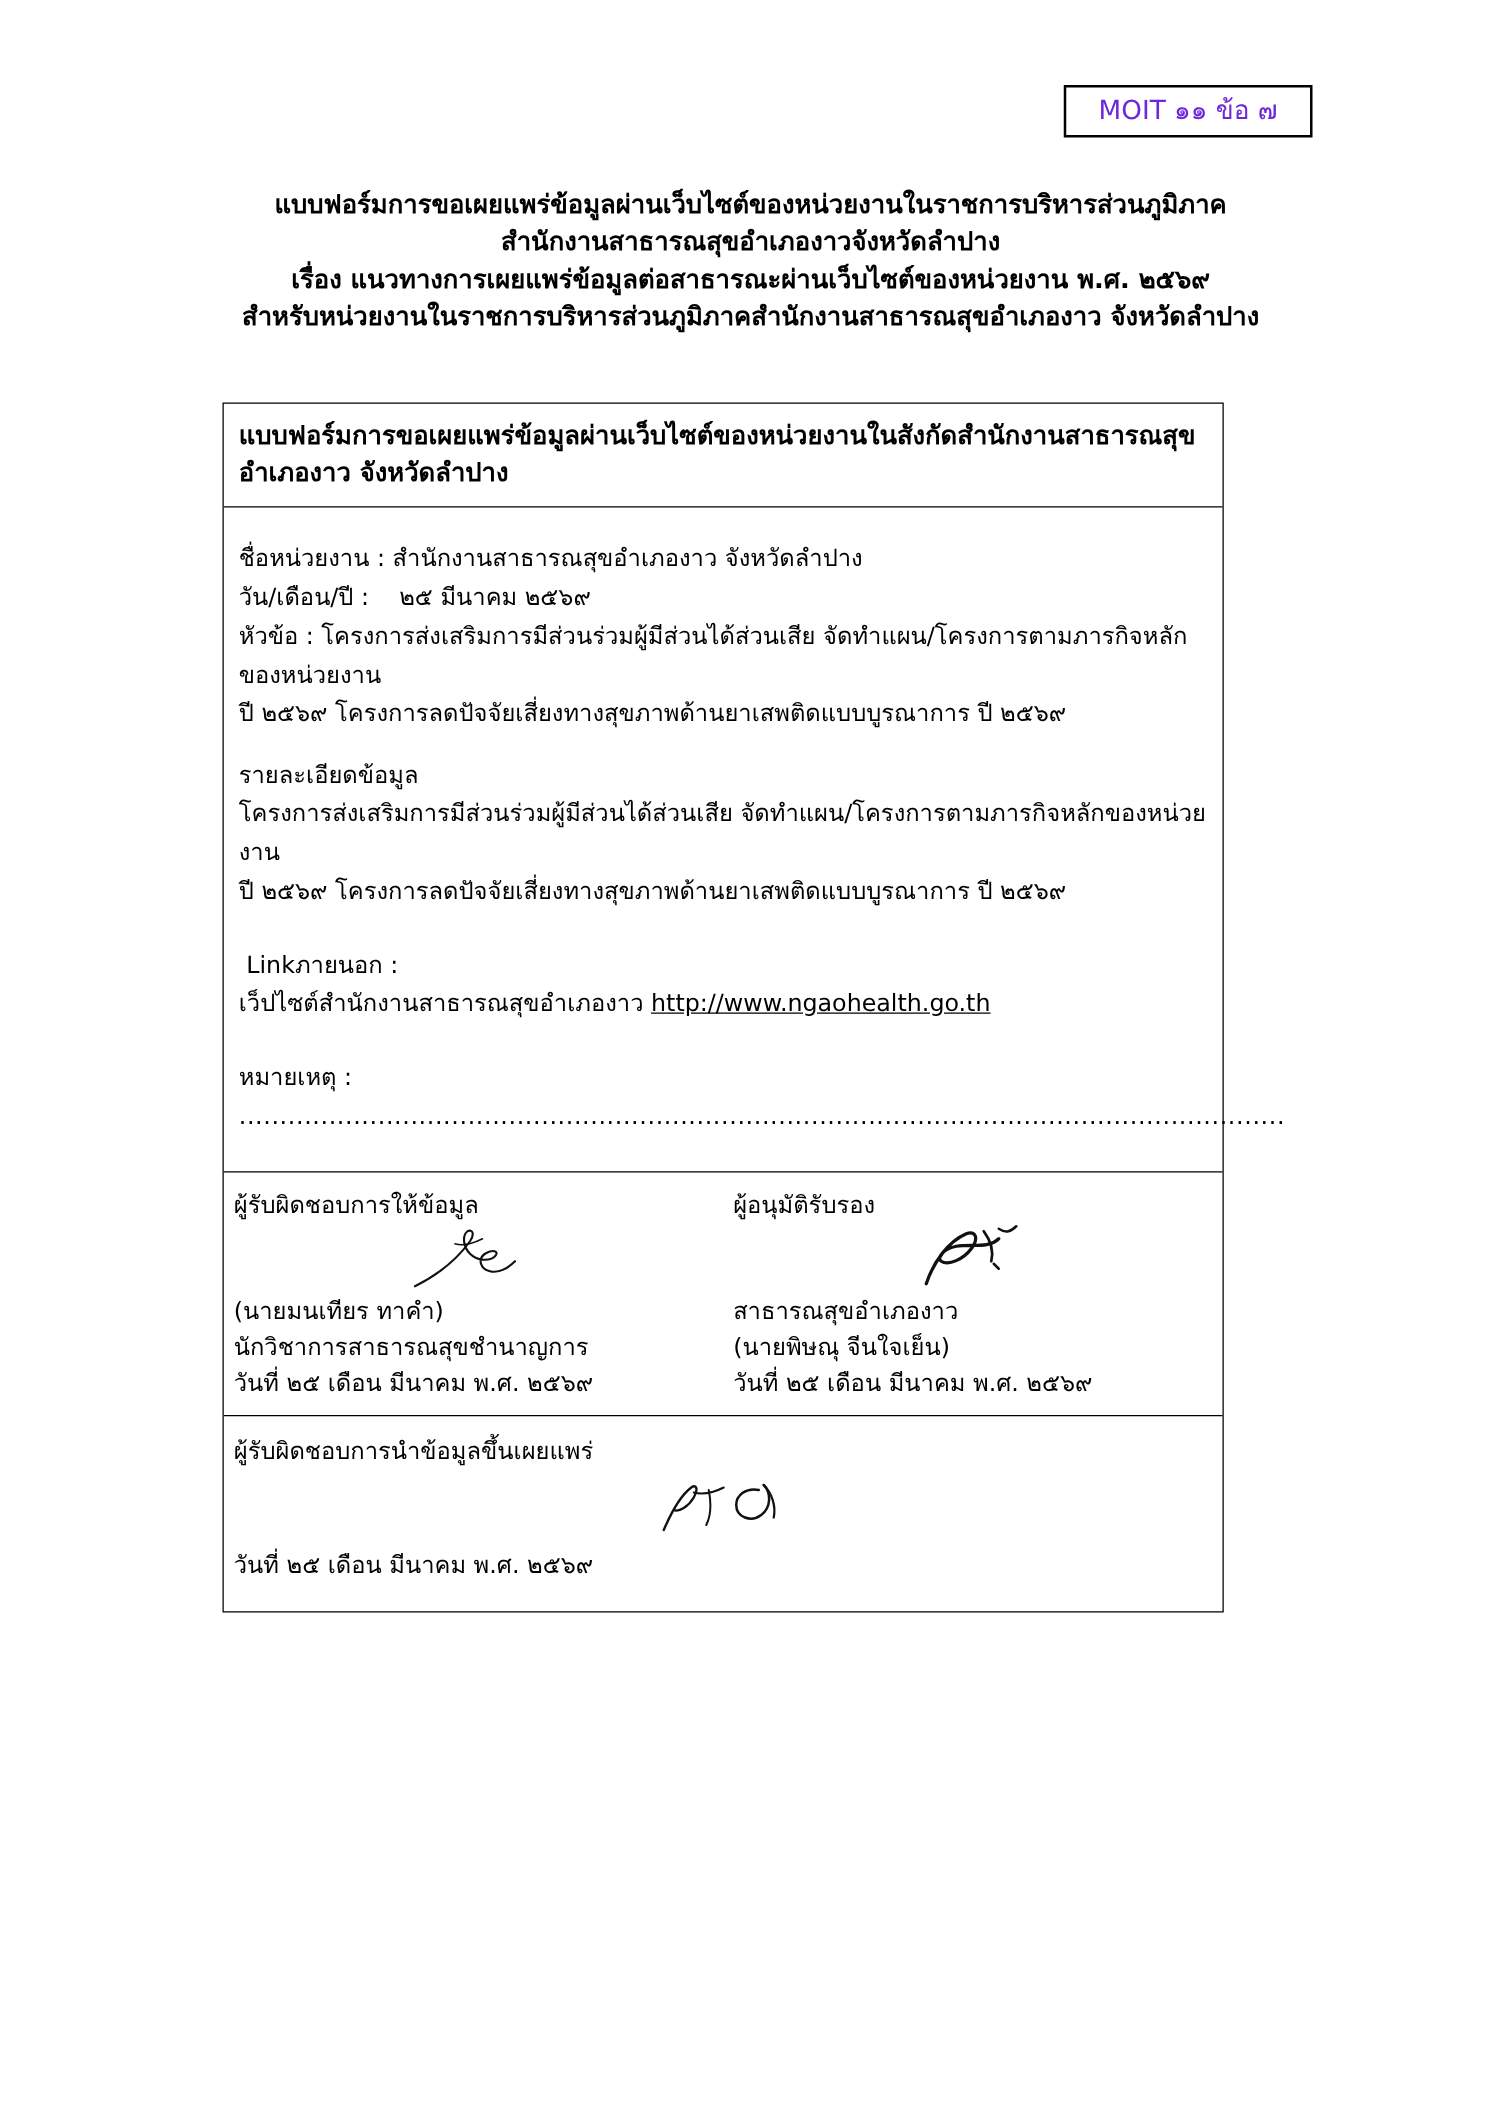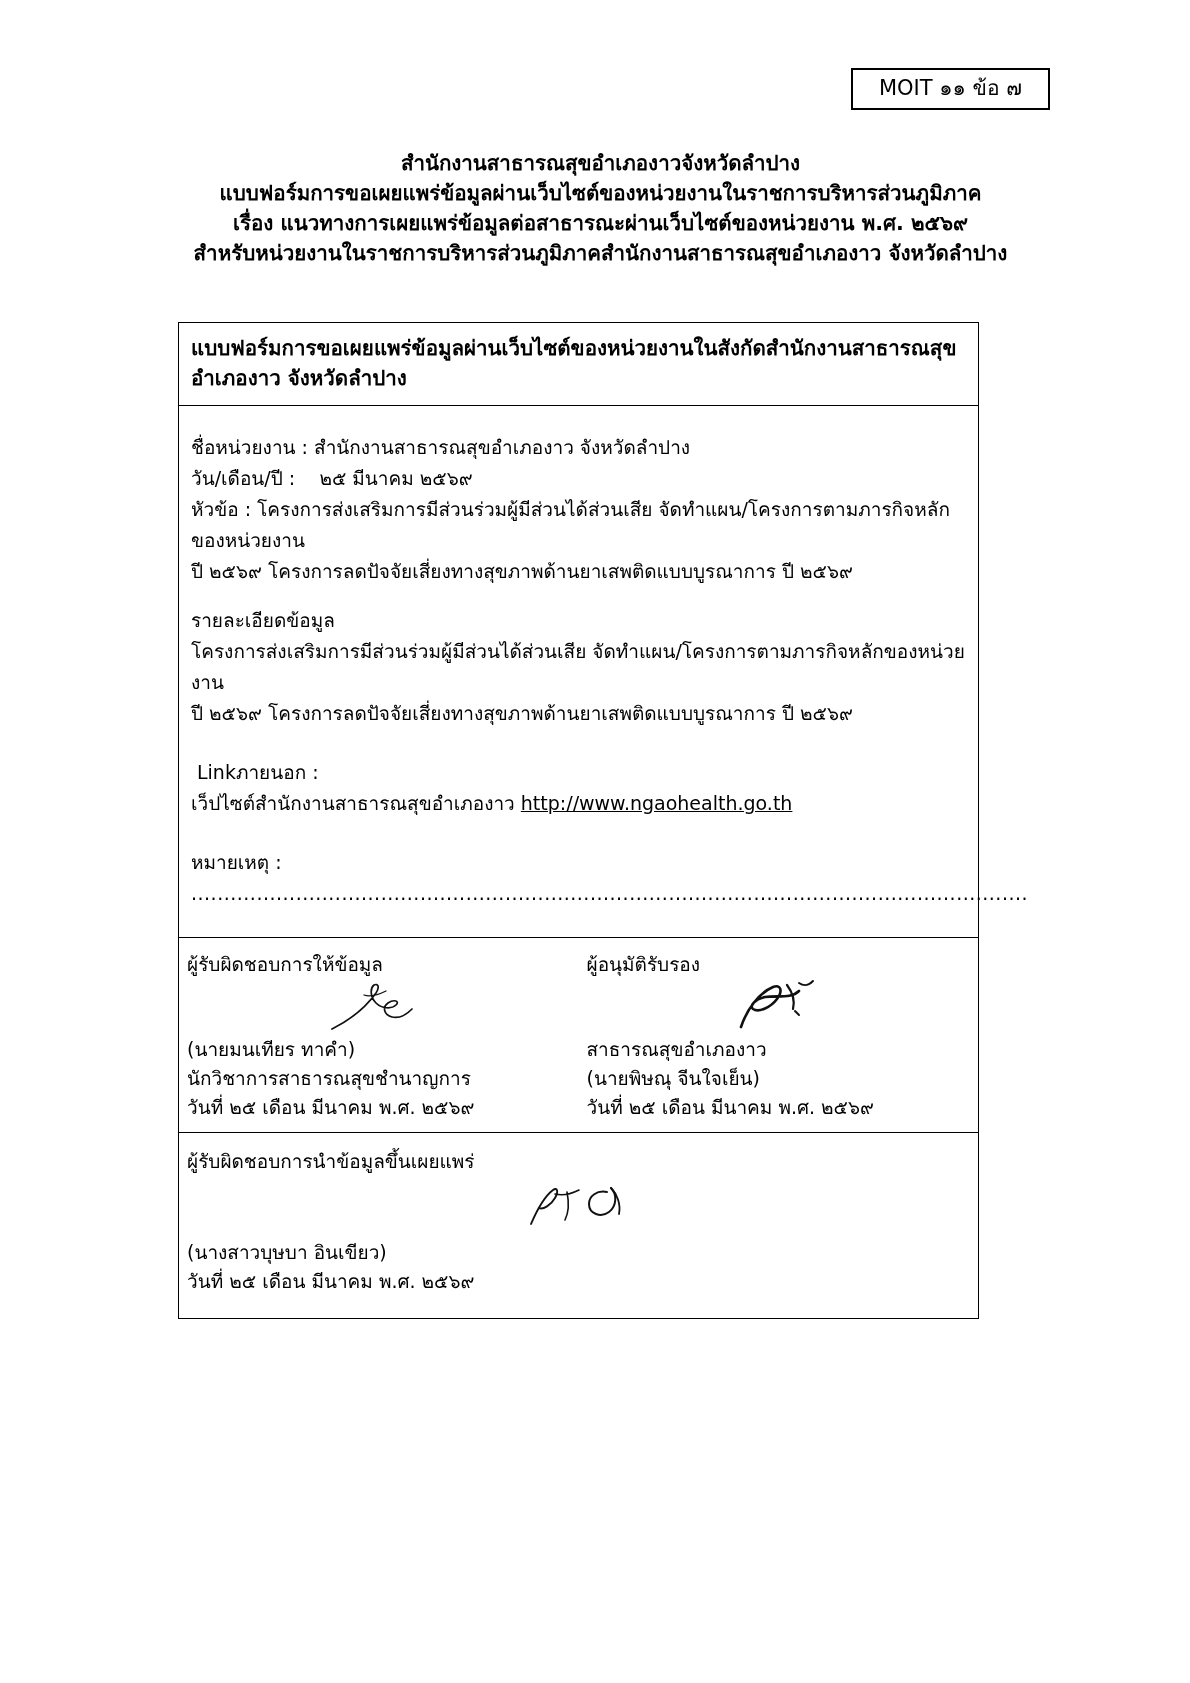--- a/index.html
+++ b/index.html
@@ -28,21 +28,21 @@
     position: absolute;
     top: 68px;
     right: 140px;
   }
   .moit-box {
     border: 2px solid #000;
     padding: 6px 26px 8px 26px;
     font-size: 21px;
     line-height: 1.15;
     white-space: nowrap;
-    color: #000000;
+    color: #6d28d9;
     text-align: center;
   }
 
   
   .heading {
     position: absolute;
     top: 148px;
     left: 178px;
     width: 845px;
     text-align: center;
@@ -118,22 +118,22 @@
 </head>
 <body>
 
 <div class="page">
 
   <div class="moit-wrap">
     <div class="moit-box">MOIT ๑๑ ข้อ ๗</div>
   </div>
 
   <div class="heading">
+    <div>แบบฟอร์มการขอเผยแพร่ข้อมูลผ่านเว็บไซต์ของหน่วยงานในราชการบริหารส่วนภูมิภาค</div>
     <div>สำนักงานสาธารณสุขอำเภองาวจังหวัดลำปาง</div>
-    <div>แบบฟอร์มการขอเผยแพร่ข้อมูลผ่านเว็บไซต์ของหน่วยงานในราชการบริหารส่วนภูมิภาค</div>
     <div>เรื่อง  แนวทางการเผยแพร่ข้อมูลต่อสาธารณะผ่านเว็บไซต์ของหน่วยงาน พ.ศ. ๒๕๖๙</div>
     <div>สำหรับหน่วยงานในราชการบริหารส่วนภูมิภาคสำนักงานสาธารณสุขอำเภองาว  จังหวัดลำปาง</div>
   </div>
 
   <div class="form">
 
     <div class="box-title row-divider">แบบฟอร์มการขอเผยแพร่ข้อมูลผ่านเว็บไซต์ของหน่วยงานในสังกัดสำนักงานสาธารณสุขอำเภองาว จังหวัดลำปาง</div>
 
     <div class="body-sec row-divider">
 
@@ -212,18 +212,17 @@
       <div>ผู้รับผิดชอบการนำข้อมูลขึ้นเผยแพร่</div>
       <div class="sig-img-tall">
         <svg width="220" height="62" viewBox="0 0 220 62">
           <path d="M62 48 C68 34, 76 20, 84 14 C88 11, 90 15, 86 22 C82 29, 74 34, 70 32" fill="none" stroke="#111" stroke-width="1.9" stroke-linecap="round"></path>
           <path d="M86 18 C94 20, 102 18, 110 14" fill="none" stroke="#111" stroke-width="1.6" stroke-linecap="round"></path>
           <path d="M98 16 C100 26, 100 36, 96 44" fill="none" stroke="#111" stroke-width="1.6" stroke-linecap="round"></path>
           <path d="M138 16 C128 14, 120 20, 120 28 C120 38, 132 42, 140 36 C148 30, 148 18, 142 12" fill="none" stroke="#111" stroke-width="2" stroke-linecap="round"></path>
           <path d="M142 12 C148 18, 152 28, 150 38" fill="none" stroke="#111" stroke-width="1.8" stroke-linecap="round"></path>
         </svg>
       </div>
-      <div>(นางสาวบุษบา  อินเขียว)</div>
       <div>วันที่ ๒๕ เดือน  มีนาคม พ.ศ. ๒๕๖๙</div>
     </div>
 
   </div>
 </div>
 
 </body></html>

